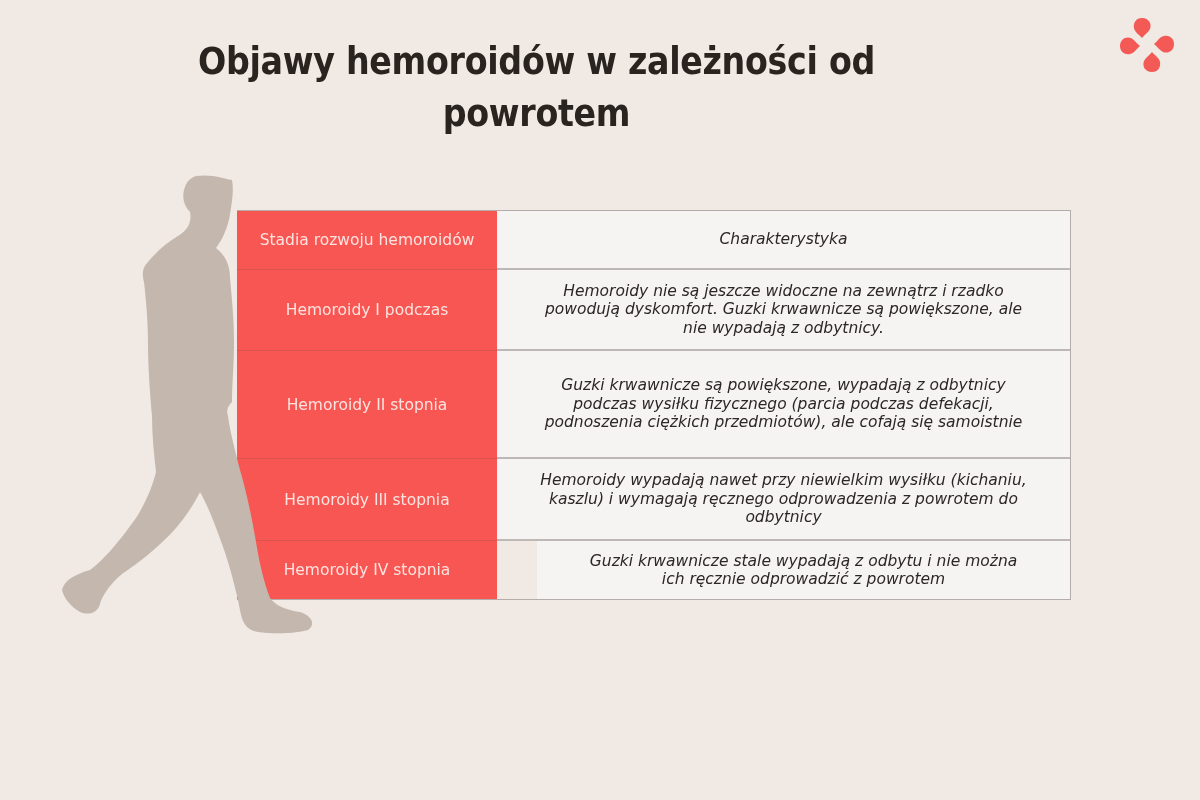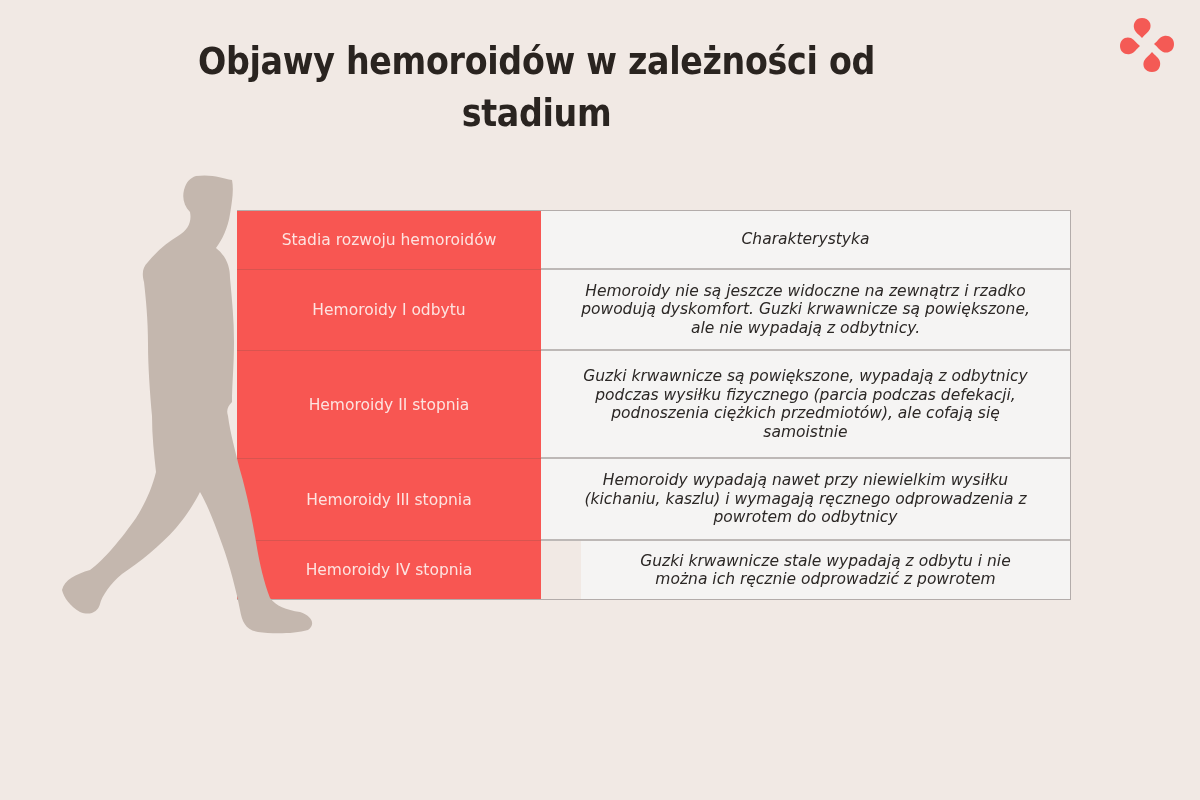--- a/index.html
+++ b/index.html
@@ -18,59 +18,59 @@
   }
   .title span { display:block; }
   .logo { position:absolute; left:1118px; top:16px; width:58px; height:58px; }
   .table {
     position:absolute; left:237px; top:210px; width:834px;
     border:1.5px solid #b3acaa; border-left:none;
     box-sizing:border-box;
   }
   .row { display:flex; }
   .cell-left {
-    width:304px; flex:none; background:#f85652;
+    width:260px; flex:none; background:#f85652;
     color:#fde3e0; font-size:15.5px;
     display:flex; align-items:center; justify-content:center; text-align:center;
     border-bottom:1px solid #d9544f;
   }
   .cell-right {
     flex:1; background:#f5f4f3; color:#2b2725; font-size:15.5px; line-height:18.5px;
     display:flex; align-items:center; justify-content:center; text-align:center;
     border-bottom:2px solid #bdb8b6; padding:0 20px;font-style:italic;
   }
   .row:last-child .cell-left, .row:last-child .cell-right { border-bottom:none; }
   .silhouette { position:absolute; left:50px; top:170px; width:280px; height:470px; }
   .table { z-index:1; }
   .silhouette { z-index:2; }
 </style>
 </head>
 <body>
 
 <h1 class="title" style="margin:0;">
   <span>Objawy hemoroidów w zależności od</span>
-  <span>stadium</span>
+  <span>powrotem</span>
 </h1>
 
 <svg class="logo" viewBox="0 0 58 58">
   <g fill="#f45a55">
     <path d="M24 2 C 31 2 34 8 32 13 C 30 17 27 18 24 22 C 21 18 17 17 16 12 C 15 7 18 2 24 2 Z"></path>
     <path d="M2 30 C 2 23 8 20 13 22 C 17 24 18 27 22 30 C 18 33 17 37 12 38 C 7 39 2 36 2 30 Z"></path>
     <path d="M56 28 C 56 35 50 38 45 36 C 41 34 40 31 36 28 C 40 25 41 21 46 20 C 51 19 56 22 56 28 Z"></path>
     <path d="M34 56 C 27 56 24 50 26 45 C 28 41 31 40 34 36 C 37 40 41 41 42 46 C 43 51 40 56 34 56 Z"></path>
   </g>
 </svg>
 
 <div class="table">
   <div class="row" style="height:59px;">
     <div class="cell-left">Stadia rozwoju hemoroidów</div>
     <div class="cell-right">Charakterystyka</div>
   </div>
   <div class="row" style="height:81px;">
-    <div class="cell-left">Hemoroidy I odbytu</div>
+    <div class="cell-left">Hemoroidy I podczas</div>
     <div class="cell-right" style="padding:0 35px;">Hemoroidy nie są jeszcze widoczne na zewnątrz i rzadko powodują dyskomfort. Guzki krwawnicze są powiększone, ale nie wypadają z odbytnicy.</div>
   </div>
   <div class="row" style="height:108px;">
     <div class="cell-left">Hemoroidy II stopnia</div>
     <div class="cell-right" style="padding:0 31px;">Guzki krwawnicze są powiększone, wypadają z odbytnicy podczas wysiłku fizycznego (parcia podczas defekacji, podnoszenia ciężkich przedmiotów), ale cofają się samoistnie</div>
   </div>
   <div class="row" style="height:82px;">
     <div class="cell-left">Hemoroidy III stopnia</div>
     <div class="cell-right" style="padding:0 40px;">Hemoroidy wypadają nawet przy niewielkim wysiłku (kichaniu, kaszlu) i wymagają ręcznego odprowadzenia z powrotem do odbytnicy</div>
   </div>

